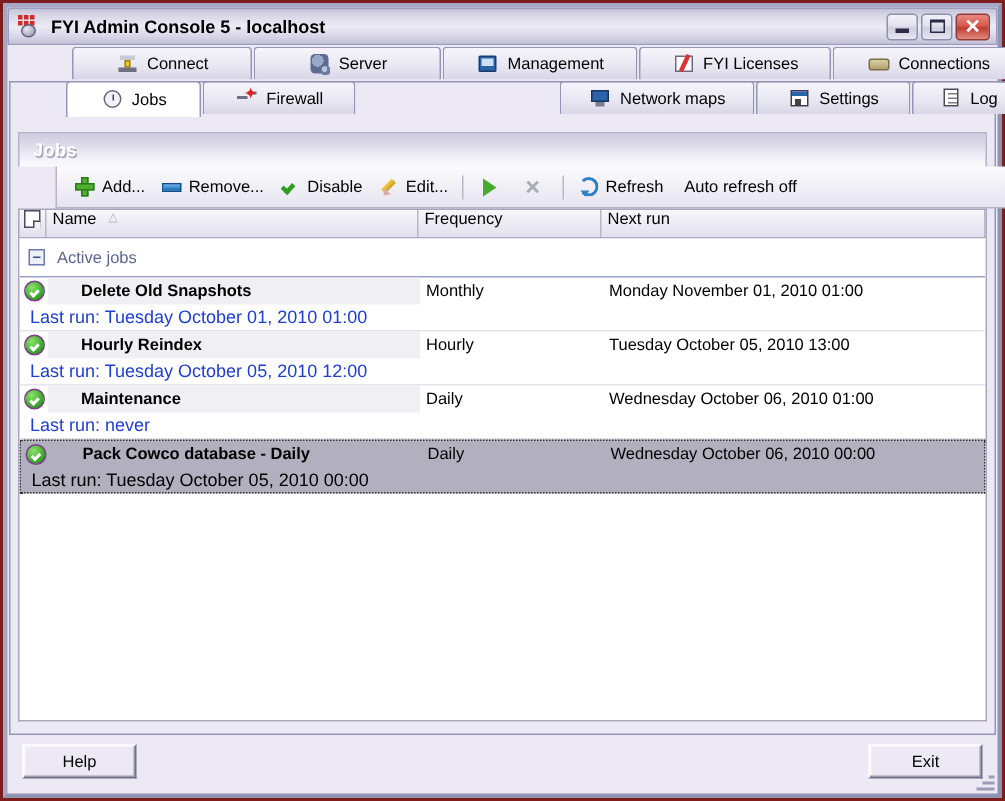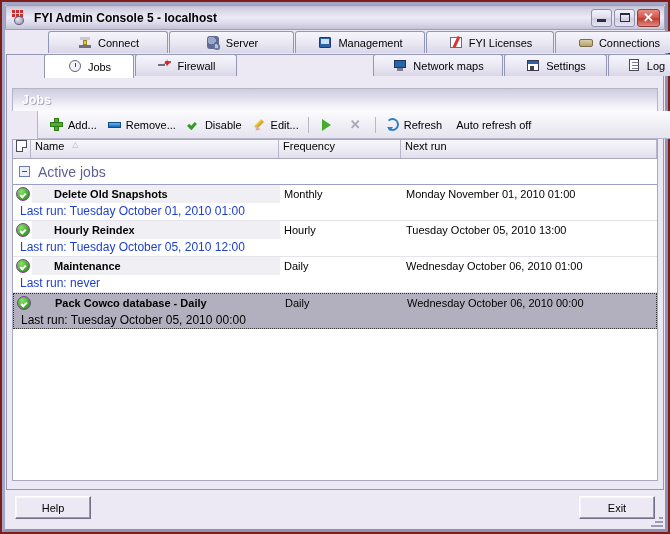--- a/index.html
+++ b/index.html
@@ -264,21 +264,21 @@
     flex: 0 0 auto;
   }
   .expander::before {
     content: "";
     position: absolute;
     left: 2px; top: 4px;
     width: 5px; height: 1px;
     background: #3a4a8c;
   }
   #group-label {
-    font-size: 14px;
+    font-size: 11px;
     color: #5c6391;
   }
 
   .job-row {
     position: relative;
     height: 36px;
     border-bottom: 1px solid #e4e3ec;
     box-sizing: border-box;
   }
   .job-row.selected {

